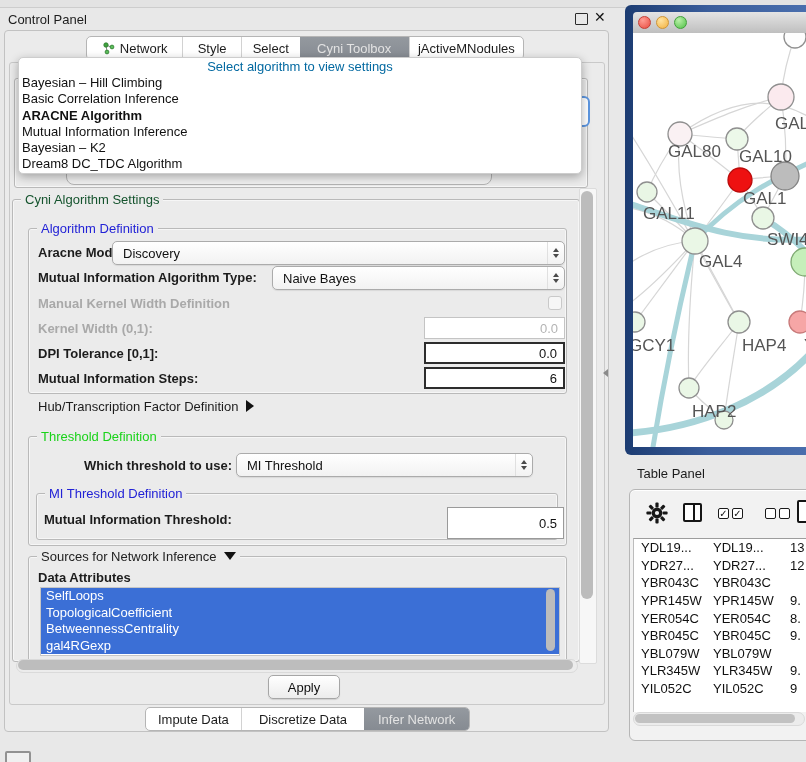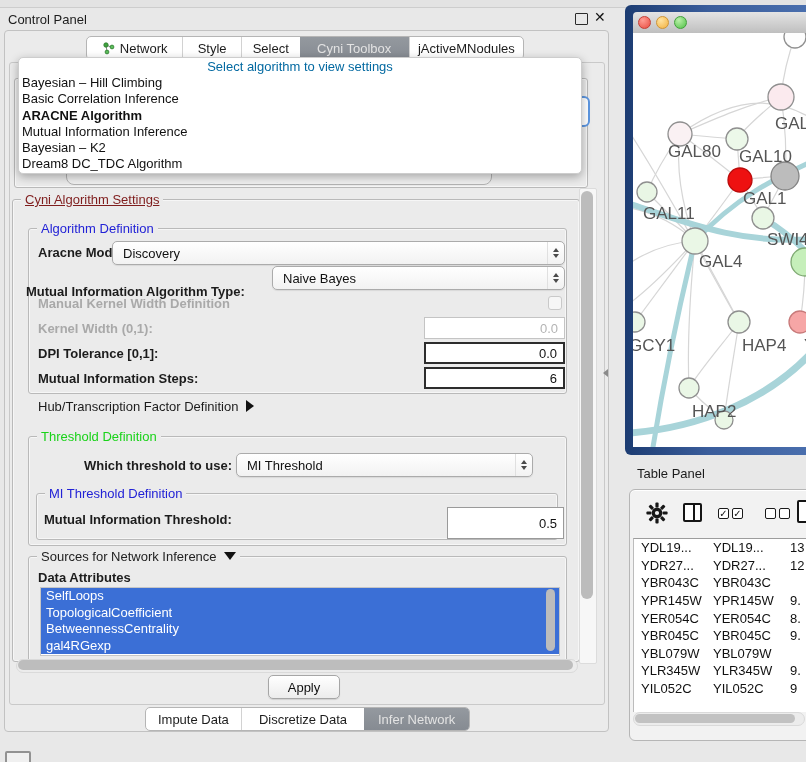--- a/index.html
+++ b/index.html
@@ -118,35 +118,35 @@
     <div class="popup-hint">Select algorithm to view settings</div>
     <div class="popup-item">Bayesian – Hill Climbing</div>
     <div class="popup-item">Basic Correlation Inference</div>
     <div class="popup-item bold">ARACNE Algorithm</div>
     <div class="popup-item">Mutual Information Inference</div>
     <div class="popup-item">Bayesian – K2</div>
     <div class="popup-item">Dream8 DC_TDC Algorithm</div>
   </div>
 
   <div class="abs group" style="left:12px;top:199px;width:566px;height:461px;">
-    <span class="group-label" style="color:#7f1d1d;text-decoration:underline;">Cyni Algorithm Settings</span>
+    <span class="group-label" style="color:#14532d;">Cyni Algorithm Settings</span>
   </div>
 
   <div class="abs group" style="left:28px;top:228px;width:537px;height:164px;">
     <span class="group-label blue-title">Algorithm Definition</span>
   </div>
   <div class="abs t13 bold" style="left:38px;top:246px;">Aracne Mode:</div>
   <div class="abs combo" style="left:112px;top:241px;width:451px;height:22px;">
     <span class="combo-text">Discovery</span>
     <span class="stepper">
         <span class="arr-up"></span>
         <span class="arr-dn"></span>
       </span>
   </div>
-  <div class="abs t13 bold" style="left:26px;top:271px;margin-top:14px;">Mutual Information Algorithm Type:</div>
+  <div class="abs t13 bold" style="left:38px;top:271px;">Mutual Information Algorithm Type:</div>
   <div class="abs combo" style="left:272px;top:266px;width:291px;height:22px;">
     <span class="combo-text">Naive Bayes</span>
     <span class="stepper">
         <span class="arr-up"></span>
         <span class="arr-dn"></span>
       </span>
   </div>
   <div class="abs t13 bold gray" style="left:38px;top:297px;">Manual Kernel Width Definition</div>
   <div class="abs checkbox" style="left:548px;top:296px;width:14px;height:14px;"></div>
   <div class="abs t13 bold gray" style="left:38px;top:322px;">Kernel Width (0,1):</div>

